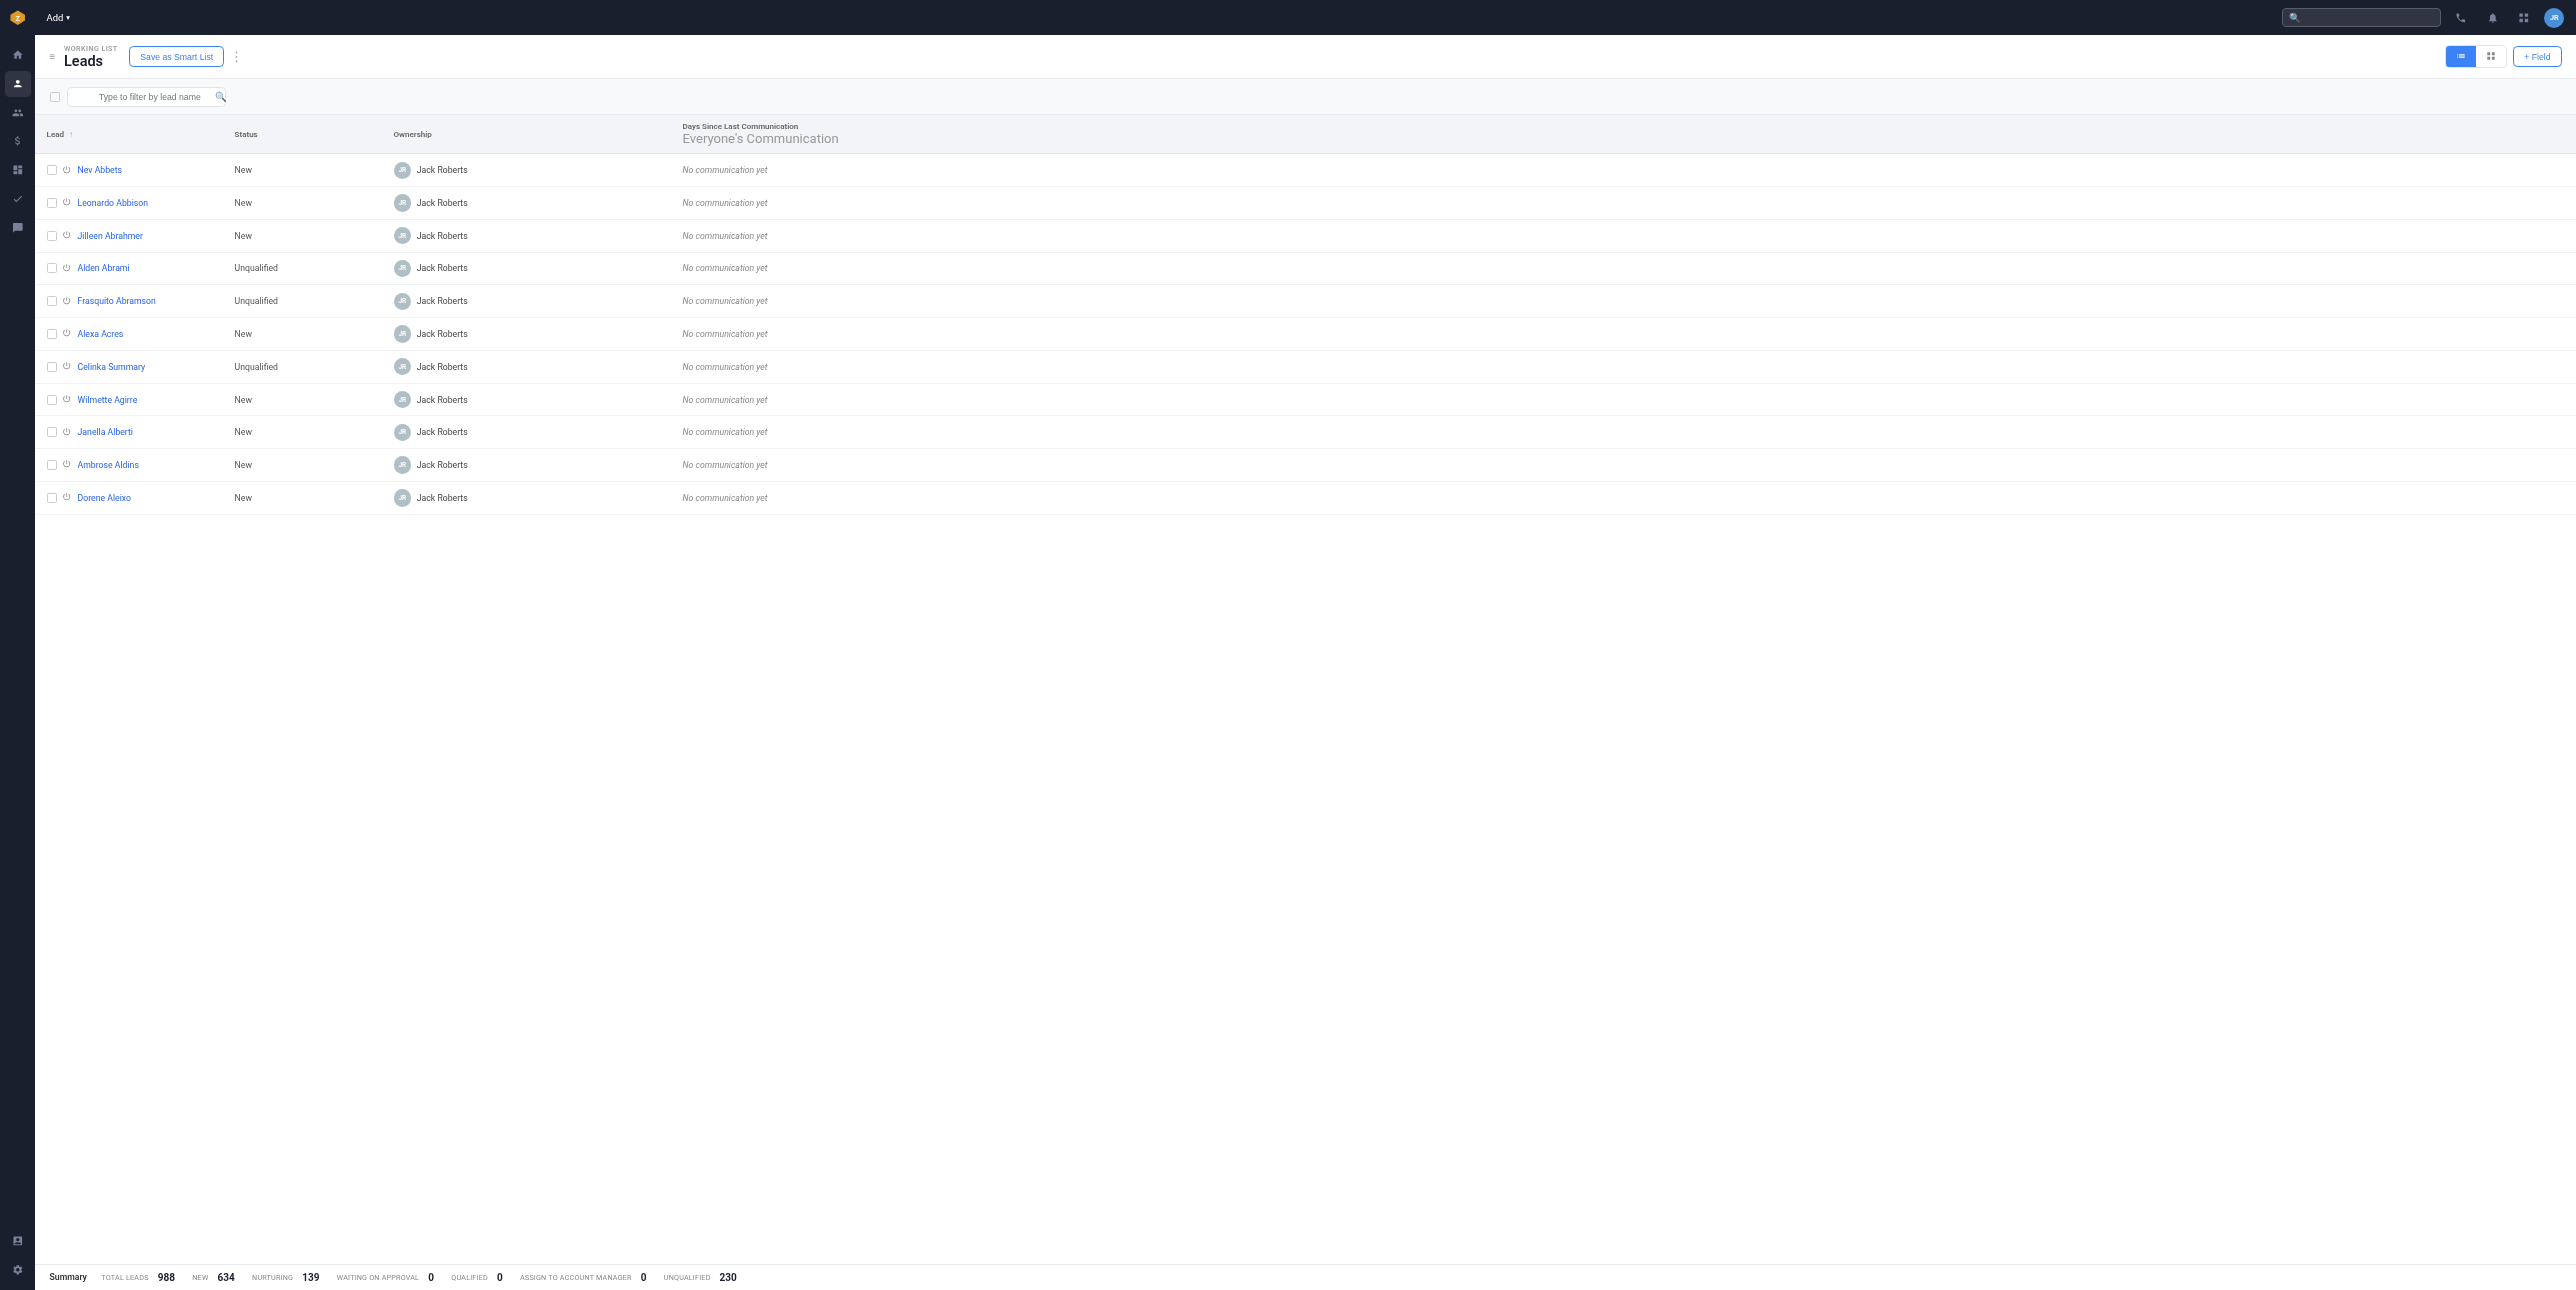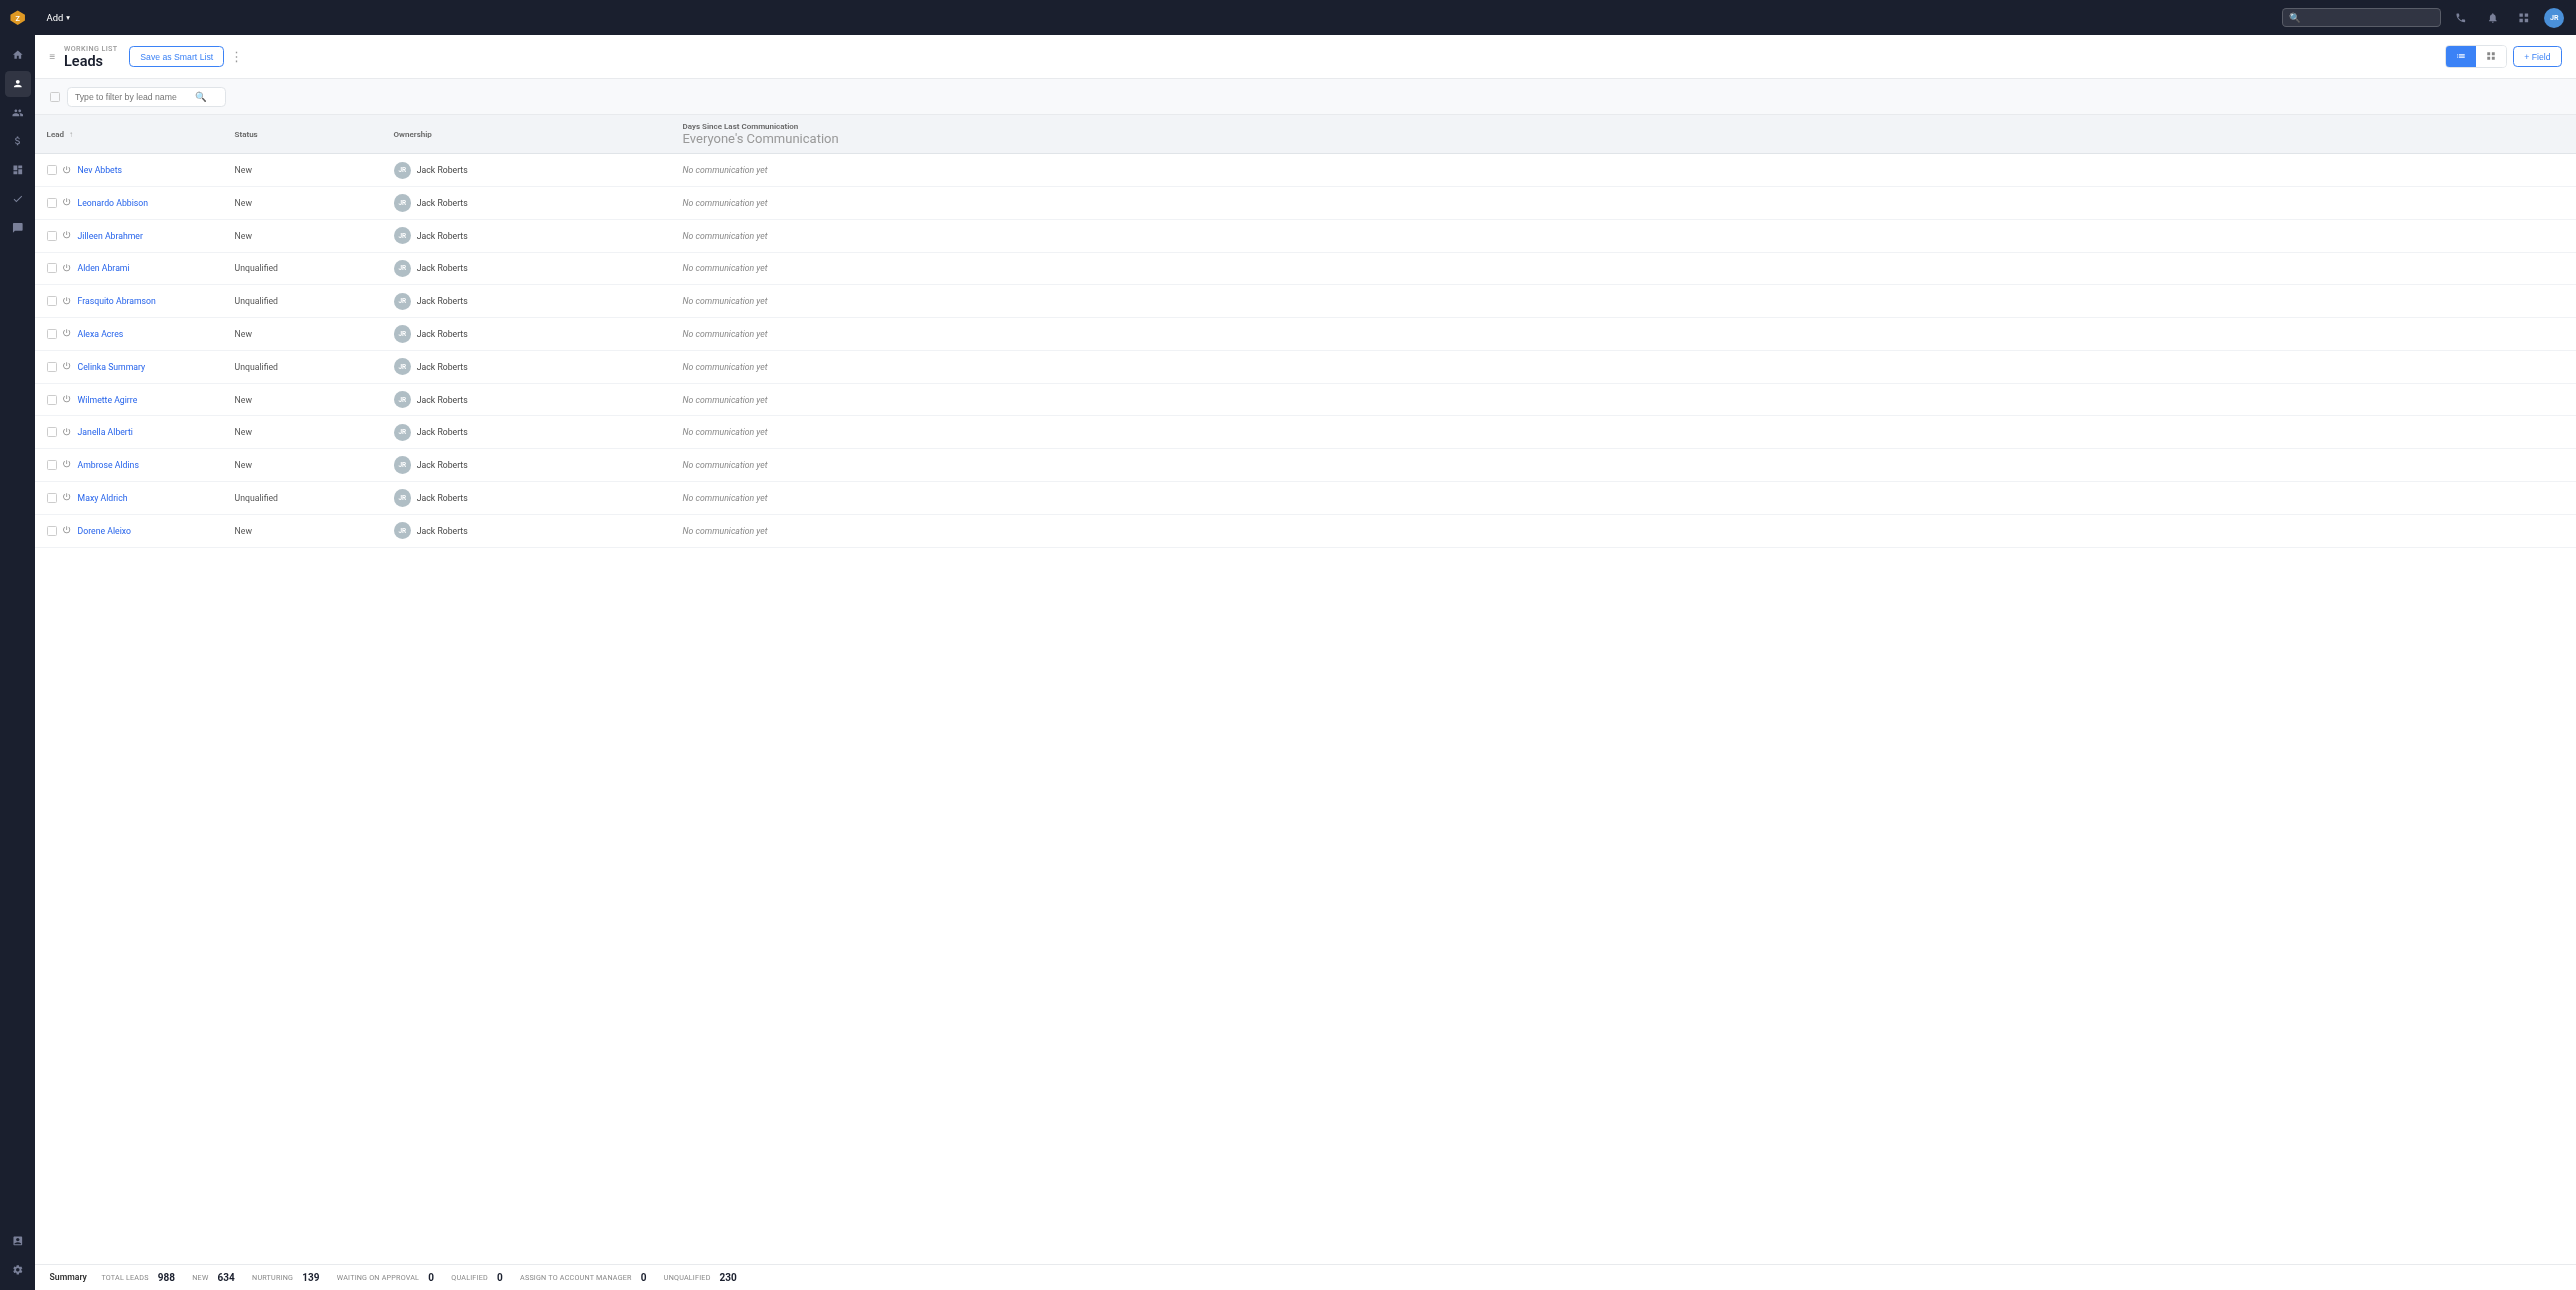--- a/index.html
+++ b/index.html
@@ -41,21 +41,21 @@
     .header-spacer { flex: 1; }
     .view-toggle { display: flex; border: 0.7px solid #e0e4e8; border-radius: 4.3px; overflow: hidden; margin-right: 5.8px; }
     .view-btn { padding: 4.3px 10px; background: #fff; border: none; cursor: pointer; color: #888; font-size: 10px; }
     .view-btn.active { background: #3b82f6; color: #fff; }
     .add-field-btn { display: flex; align-items: center; gap: 2.9px; padding: 4.3px 10px; border: 0.7px solid #3b82f6; border-radius: 4.3px; color: #3b82f6; background: transparent; font-size: 8.7px; font-weight: 500; cursor: pointer; }
 
     
     .filter-bar { padding: 7.2px 14.5px; background: #f8f9fb; border-bottom: 0.7px solid #e8eaed; display: flex; align-items: center; gap: 7.2px; flex-shrink: 0; }
     .filter-checkbox { width: 10px; height: 10px; border: 1.1px solid #ccc; border-radius: 1.4px; cursor: pointer; }
     .filter-search { display: flex; align-items: center; gap: 4.3px; background: #fff; border: 0.7px solid #e0e4e8; border-radius: 4.3px; padding: 3.6px 7.2px; width: 159px; }
-    .filter-search input { border: none; outline: none; font-size: 8.7px; color: #999; background: transparent; width: 116px; }
+    .filter-search input { border: none; outline: none; font-size: 8.7px; color: #999; background: transparent; width: 116px; margin-left: 24px; }
     .filter-search-icon { color: #bbb; font-size: 9.4px; }
 
     
     .table-container { flex: 1; overflow: auto; }
     table { width: 100%; border-collapse: collapse; }
     thead tr { background: #f2f4f7; margin-top: 36px; }
     thead th { padding: 7.2px 11.6px; text-align: left; font-size: 8px; font-weight: 600; color: #666; border-bottom: 0.7px solid #e0e4e8; white-space: nowrap; }
     thead th .sort-icon { margin-left: 2.9px; color: #aaa; }
     tbody tr { border-bottom: 0.7px solid #f0f2f5; background: #fff; }
     tbody td { padding: 7.2px 11.6px; font-size: 8.7px; color: #444; vertical-align: middle; }
@@ -435,41 +435,20 @@
     </tr>
             <tr>
       <td class="col-lead">
         <div class="lead-cell">
           <div class="row-checkbox"></div>
           <span class="lead-icon">
             <svg width="9.4" height="9.4" viewBox="0 0 24 24" fill="#888">
                       <path d="M13 3h-2v10h2V3zm4.83 2.17l-1.42 1.42C17.99 7.86 19 9.81 19 12c0 3.87-3.13 7-7 7s-7-3.13-7-7c0-2.19 1.01-4.14 2.58-5.42L6.17 5.17C4.23 6.82 3 9.26 3 12c0 4.97 4.03 9 9 9s9-4.03 9-9c0-2.74-1.23-5.18-3.17-6.83z"></path>
                     </svg>
           </span>
-          <span class="lead-name">Maxy Aldrich</span>
-        </div>
-      </td>
-      <td class="col-status status-cell">Unqualified</td>
-      <td class="col-ownership">
-        <div class="ownership-cell">
-          <div class="owner-avatar">JR</div>
-          <span>Jack Roberts</span>
-        </div>
-      </td>
-      <td class="col-comm comm-cell">No communication yet</td>
-    </tr>
-            <tr>
-      <td class="col-lead">
-        <div class="lead-cell">
-          <div class="row-checkbox"></div>
-          <span class="lead-icon">
-            <svg width="9.4" height="9.4" viewBox="0 0 24 24" fill="#888">
-                      <path d="M13 3h-2v10h2V3zm4.83 2.17l-1.42 1.42C17.99 7.86 19 9.81 19 12c0 3.87-3.13 7-7 7s-7-3.13-7-7c0-2.19 1.01-4.14 2.58-5.42L6.17 5.17C4.23 6.82 3 9.26 3 12c0 4.97 4.03 9 9 9s9-4.03 9-9c0-2.74-1.23-5.18-3.17-6.83z"></path>
-                    </svg>
-          </span>
           <span class="lead-name">Dorene Aleixo</span>
         </div>
       </td>
       <td class="col-status status-cell">New</td>
       <td class="col-ownership">
         <div class="ownership-cell">
           <div class="owner-avatar">JR</div>
           <span>Jack Roberts</span>
         </div>
       </td>

